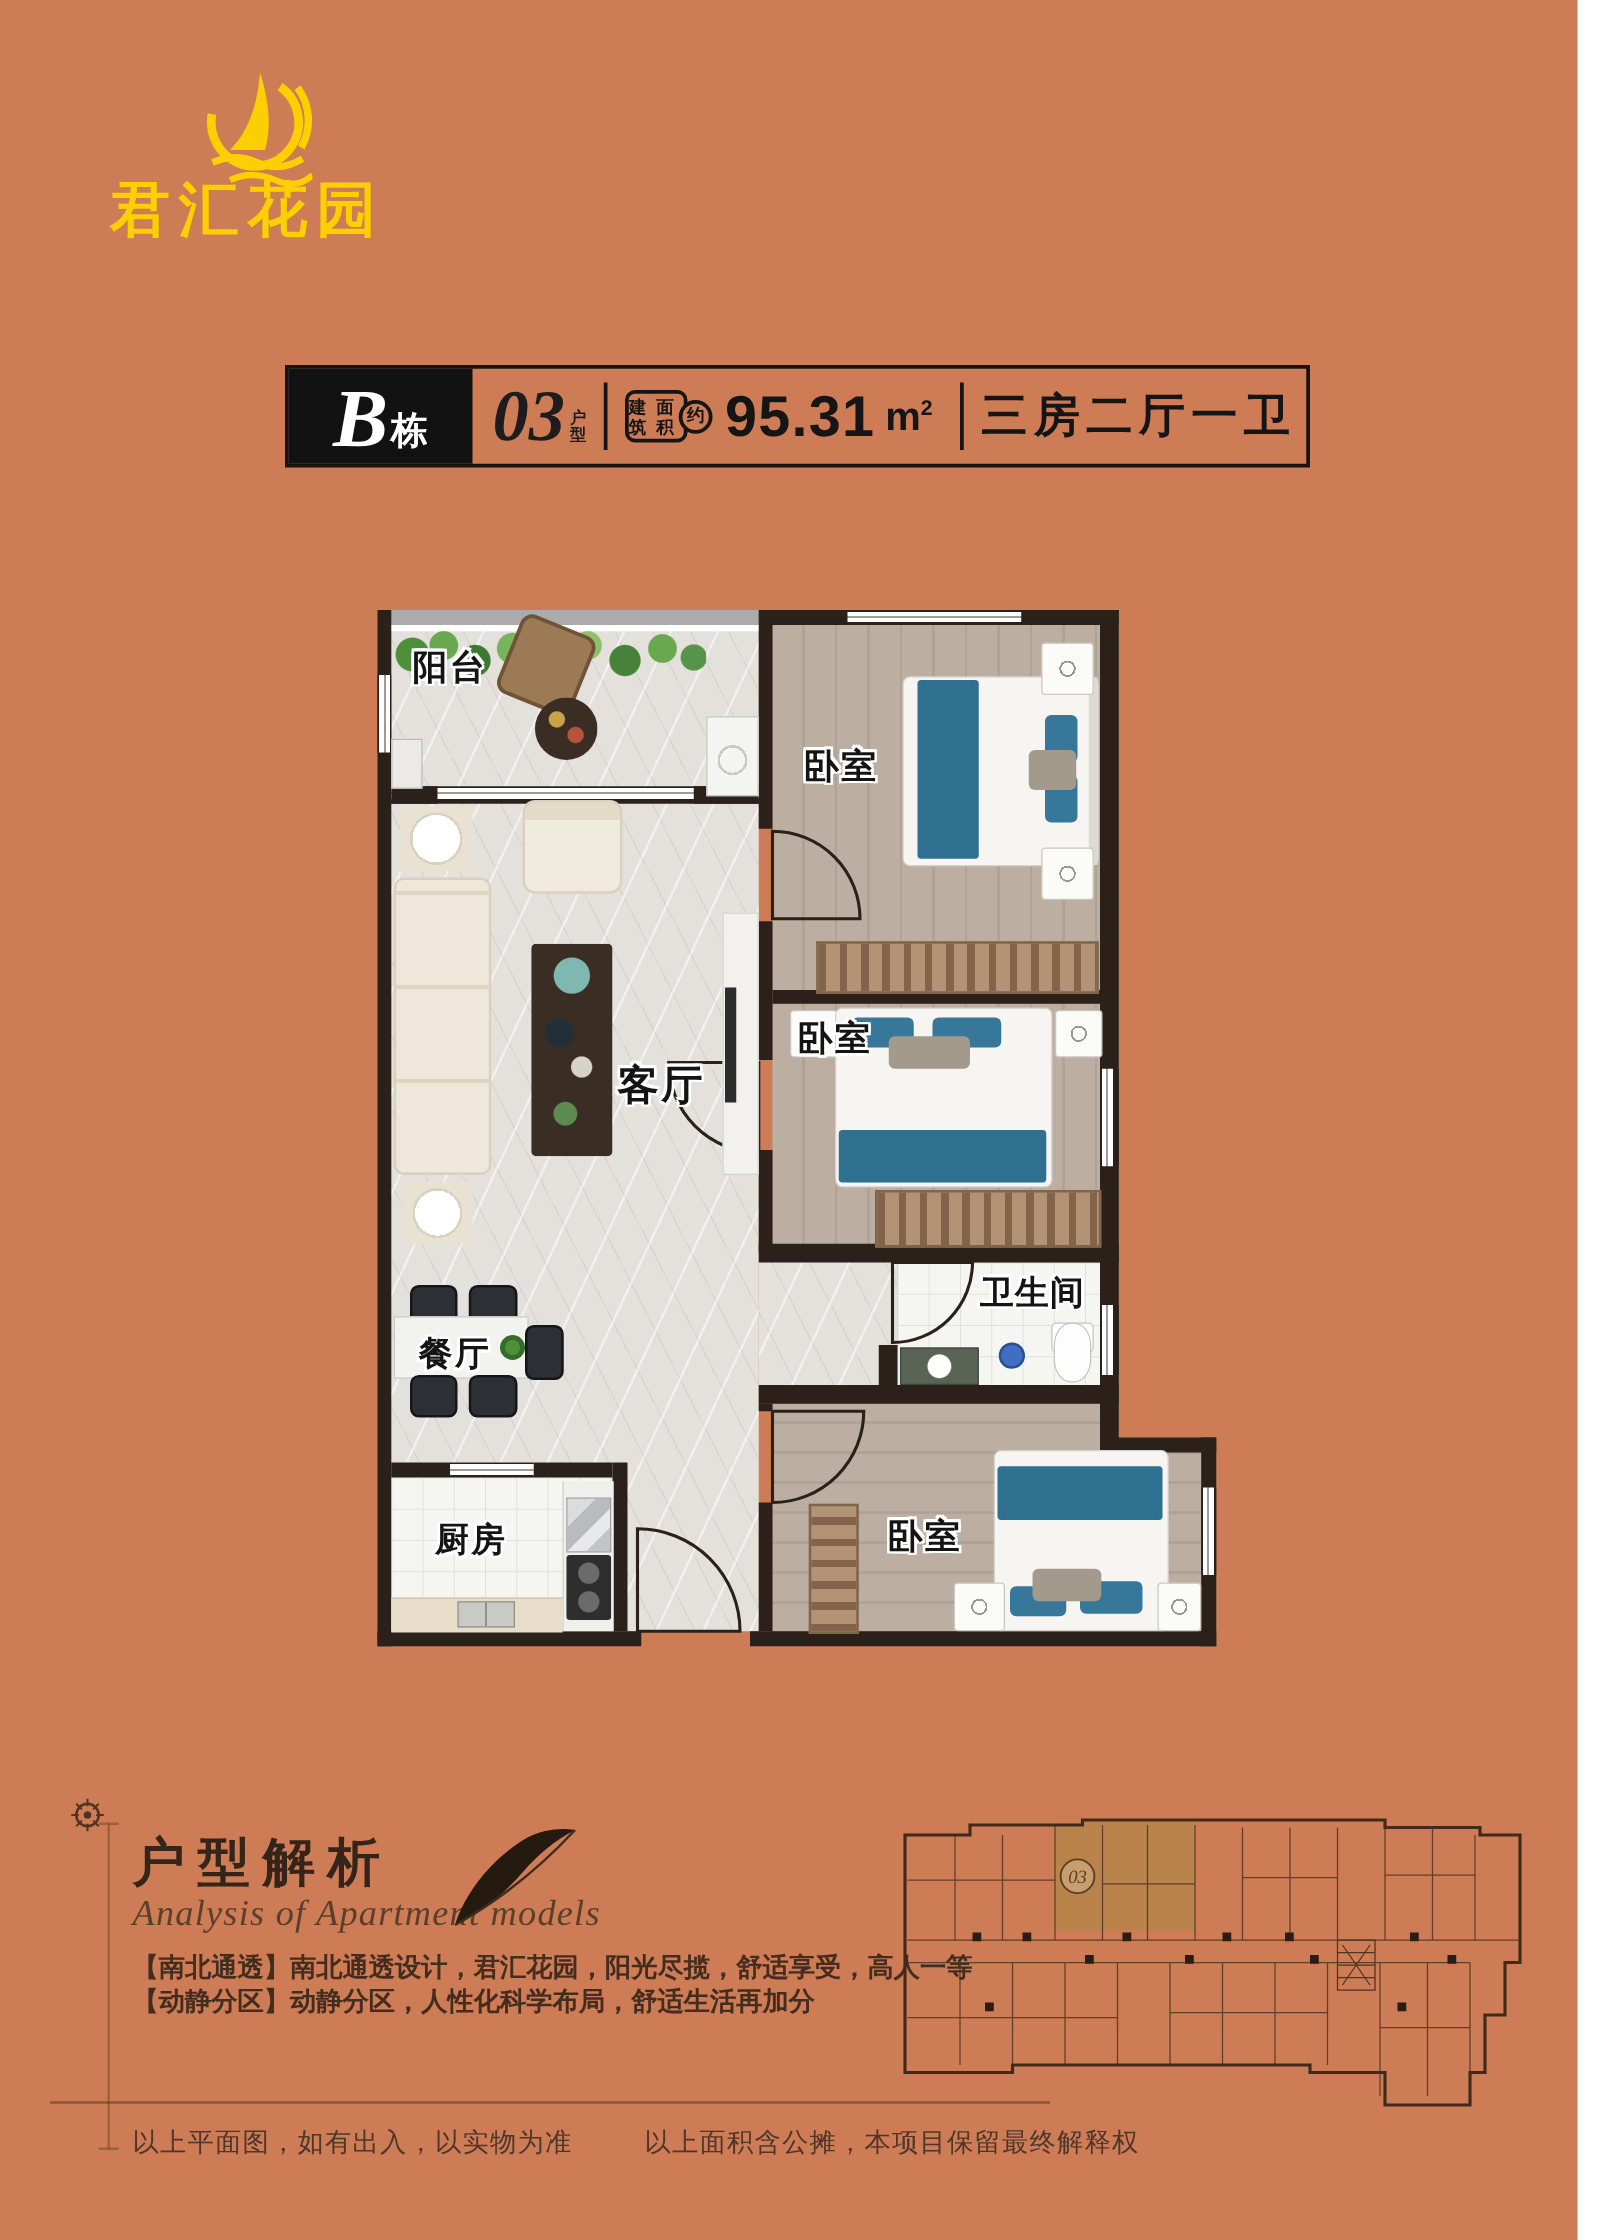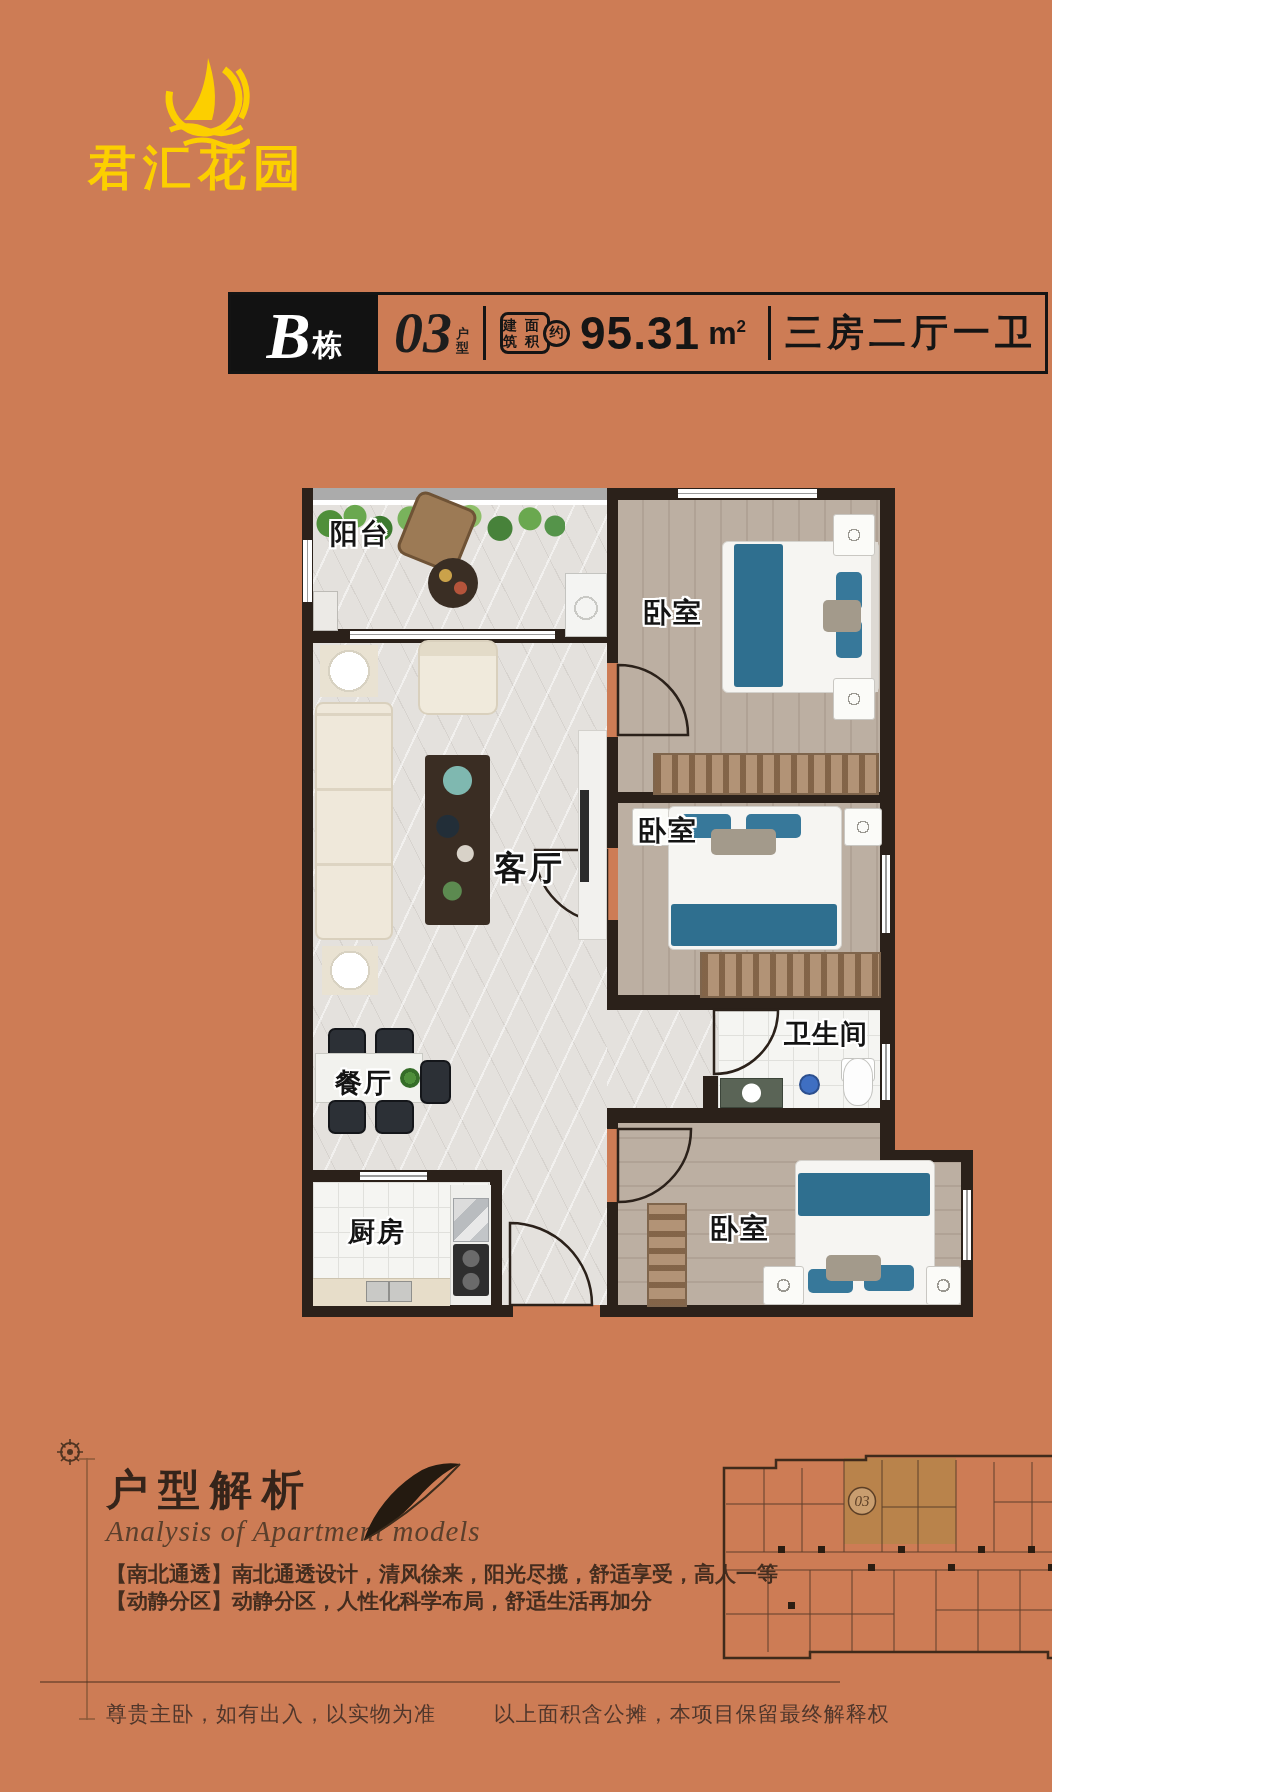--- a/index.html
+++ b/index.html
@@ -1,16 +1,16 @@
 <!DOCTYPE html>
 <html><head>
 <meta charset="utf-8">
 <style>
   html,body{margin:0;padding:0;}
-  .page{position:relative;width:1052px;height:1792px;background:#cd7c55;overflow:hidden;
+  .page{position:relative;width:1262px;height:1792px;background:#cd7c55;overflow:hidden;
         font-family:"Liberation Sans",sans-serif;}
   .abs{position:absolute;}
 
   
   .brand-text{position:absolute;left:88px;top:136px;font-size:48px;font-weight:900;
     color:#fccf00;letter-spacing:7px;}
 
   
   .title-bar{position:absolute;left:228px;top:292px;width:820px;height:82px;
     border:3px solid #141414;box-sizing:border-box;display:flex;align-items:center;}
@@ -269,21 +269,21 @@
   <div class="tick" style="left:79px;top:1458px;width:16px;height:2px;"></div>
   <div class="tick" style="left:79px;top:1718px;width:16px;height:2px;"></div>
 
   <div class="an-title">户型解析</div>
   <div class="an-sub">Analysis of Apartment models</div>
   <svg class="abs" style="left:360px;top:1462px;width:104px;height:82px;" viewBox="0 0 104 82">
     <path d="M4,78 C12,52 34,24 62,8 C74,2 88,0 100,2 C84,10 70,22 58,36 C44,52 26,68 4,78 Z" fill="#241a10"></path>
     <path d="M4,78 C40,58 74,30 100,2" stroke="#3d2c1c" stroke-width="2" fill="none"></path>
   </svg>
 
-  <div class="bullet" style="top:1560px;">【南北通透】南北通透设计，清风徐来，阳光尽揽，舒适享受，高人一等</div>
+  <div class="bullet" style="top:1560px;">【南北通透】南北通透设计，君汇花园，阳光尽揽，舒适享受，高人一等</div>
   <div class="bullet" style="top:1587px;">【动静分区】动静分区，人性化科学布局，舒适生活再加分</div>
 
   <svg class="abs" style="left:718px;top:1452px;width:505px;height:245px;" viewBox="0 0 505 245">
     <rect x="126" y="6" width="112" height="86" fill="#b5854a" opacity="0.85"></rect>
     <g stroke="#4d3424" stroke-width="1" fill="none" opacity="0.85">
       <path d="M8,100 H497 M8,118 H458"></path>
       <path d="M46,16 V100 M84,16 V100 M126,8 V100 M164,8 V100 M200,8 V100 M238,8 V100 M276,10 V100 M314,10 V100 M352,10 V100 M390,10 V100 M428,10 V100 M462,16 V100"></path>
       <path d="M50,118 V200 M92,118 V200 M134,118 V200 M176,118 V200 M218,118 V200 M260,118 V200 M302,118 V200 M344,118 V200 M386,118 V225 M424,118 V225 M458,118 V206"></path>
       <path d="M8,52 H126 M164,55 H238 M276,50 H352 M390,48 H462 M8,162 H176 M218,158 H344 M386,170 H458"></path>
     </g>
@@ -304,18 +304,18 @@
       <rect x="70" y="150" width="7" height="7"></rect>
         <rect x="400" y="150" width="7" height="7"></rect>
     </g>
     <path d="M6,16 H58 V8 H148 V4 H390 V10 H466 V16 H498 V118 H486 V160 H470 V206 H458 V232 H390 V206 H330 V200 H92 V206 H6 Z" stroke="#3f2a1b" stroke-width="2.5" fill="none"></path>
     <circle cx="144" cy="49" r="13.5" stroke="#5c3f26" stroke-width="1.5" fill="rgba(250,240,220,.25)"></circle>
     <text x="144" y="54" text-anchor="middle" font-family="Liberation Serif,serif" font-style="italic" font-size="15" fill="#5c3f26">03</text>
   </svg>
 
   <div class="hr-line"></div>
   <div class="disclaimer">
-    <span>尊贵主卧，如有出入，以实物为准</span>
+    <span>以上平面图，如有出入，以实物为准</span>
     <span style="display:inline-block;width:44px;"></span>
     <span>以上面积含公摊，本项目保留最终解释权</span>
   </div>
 
 </div>
 
 </body></html>

